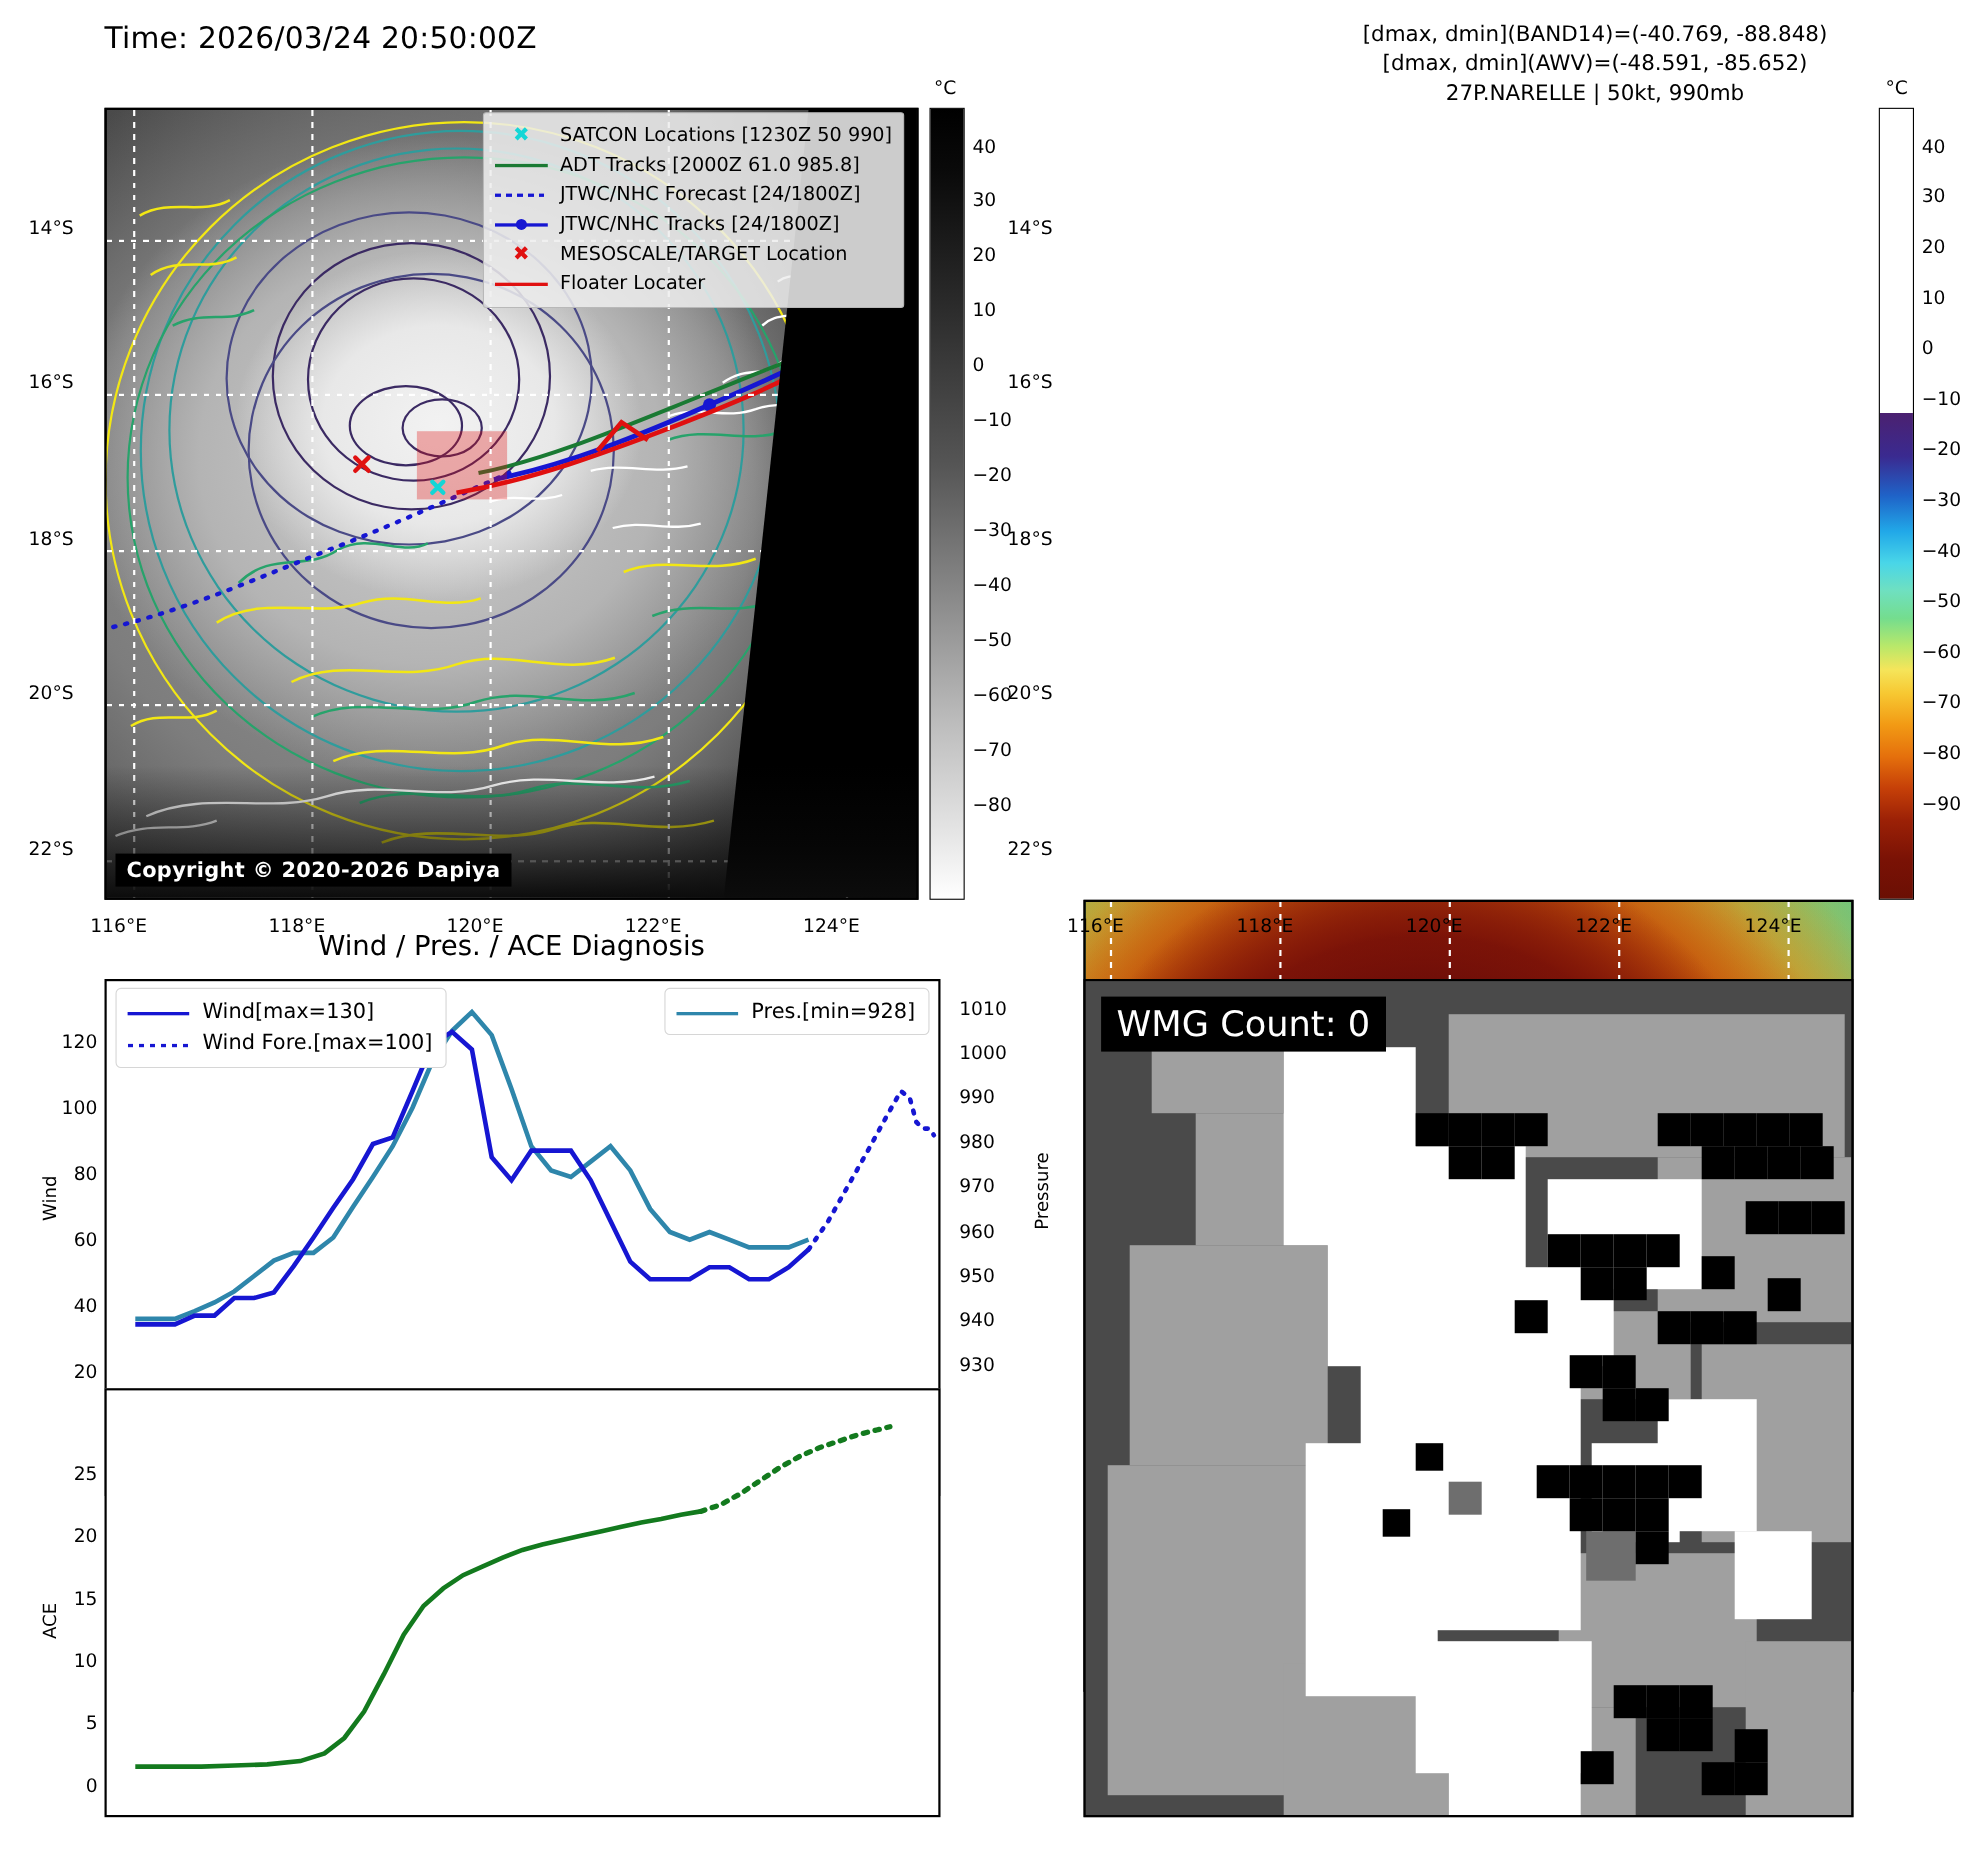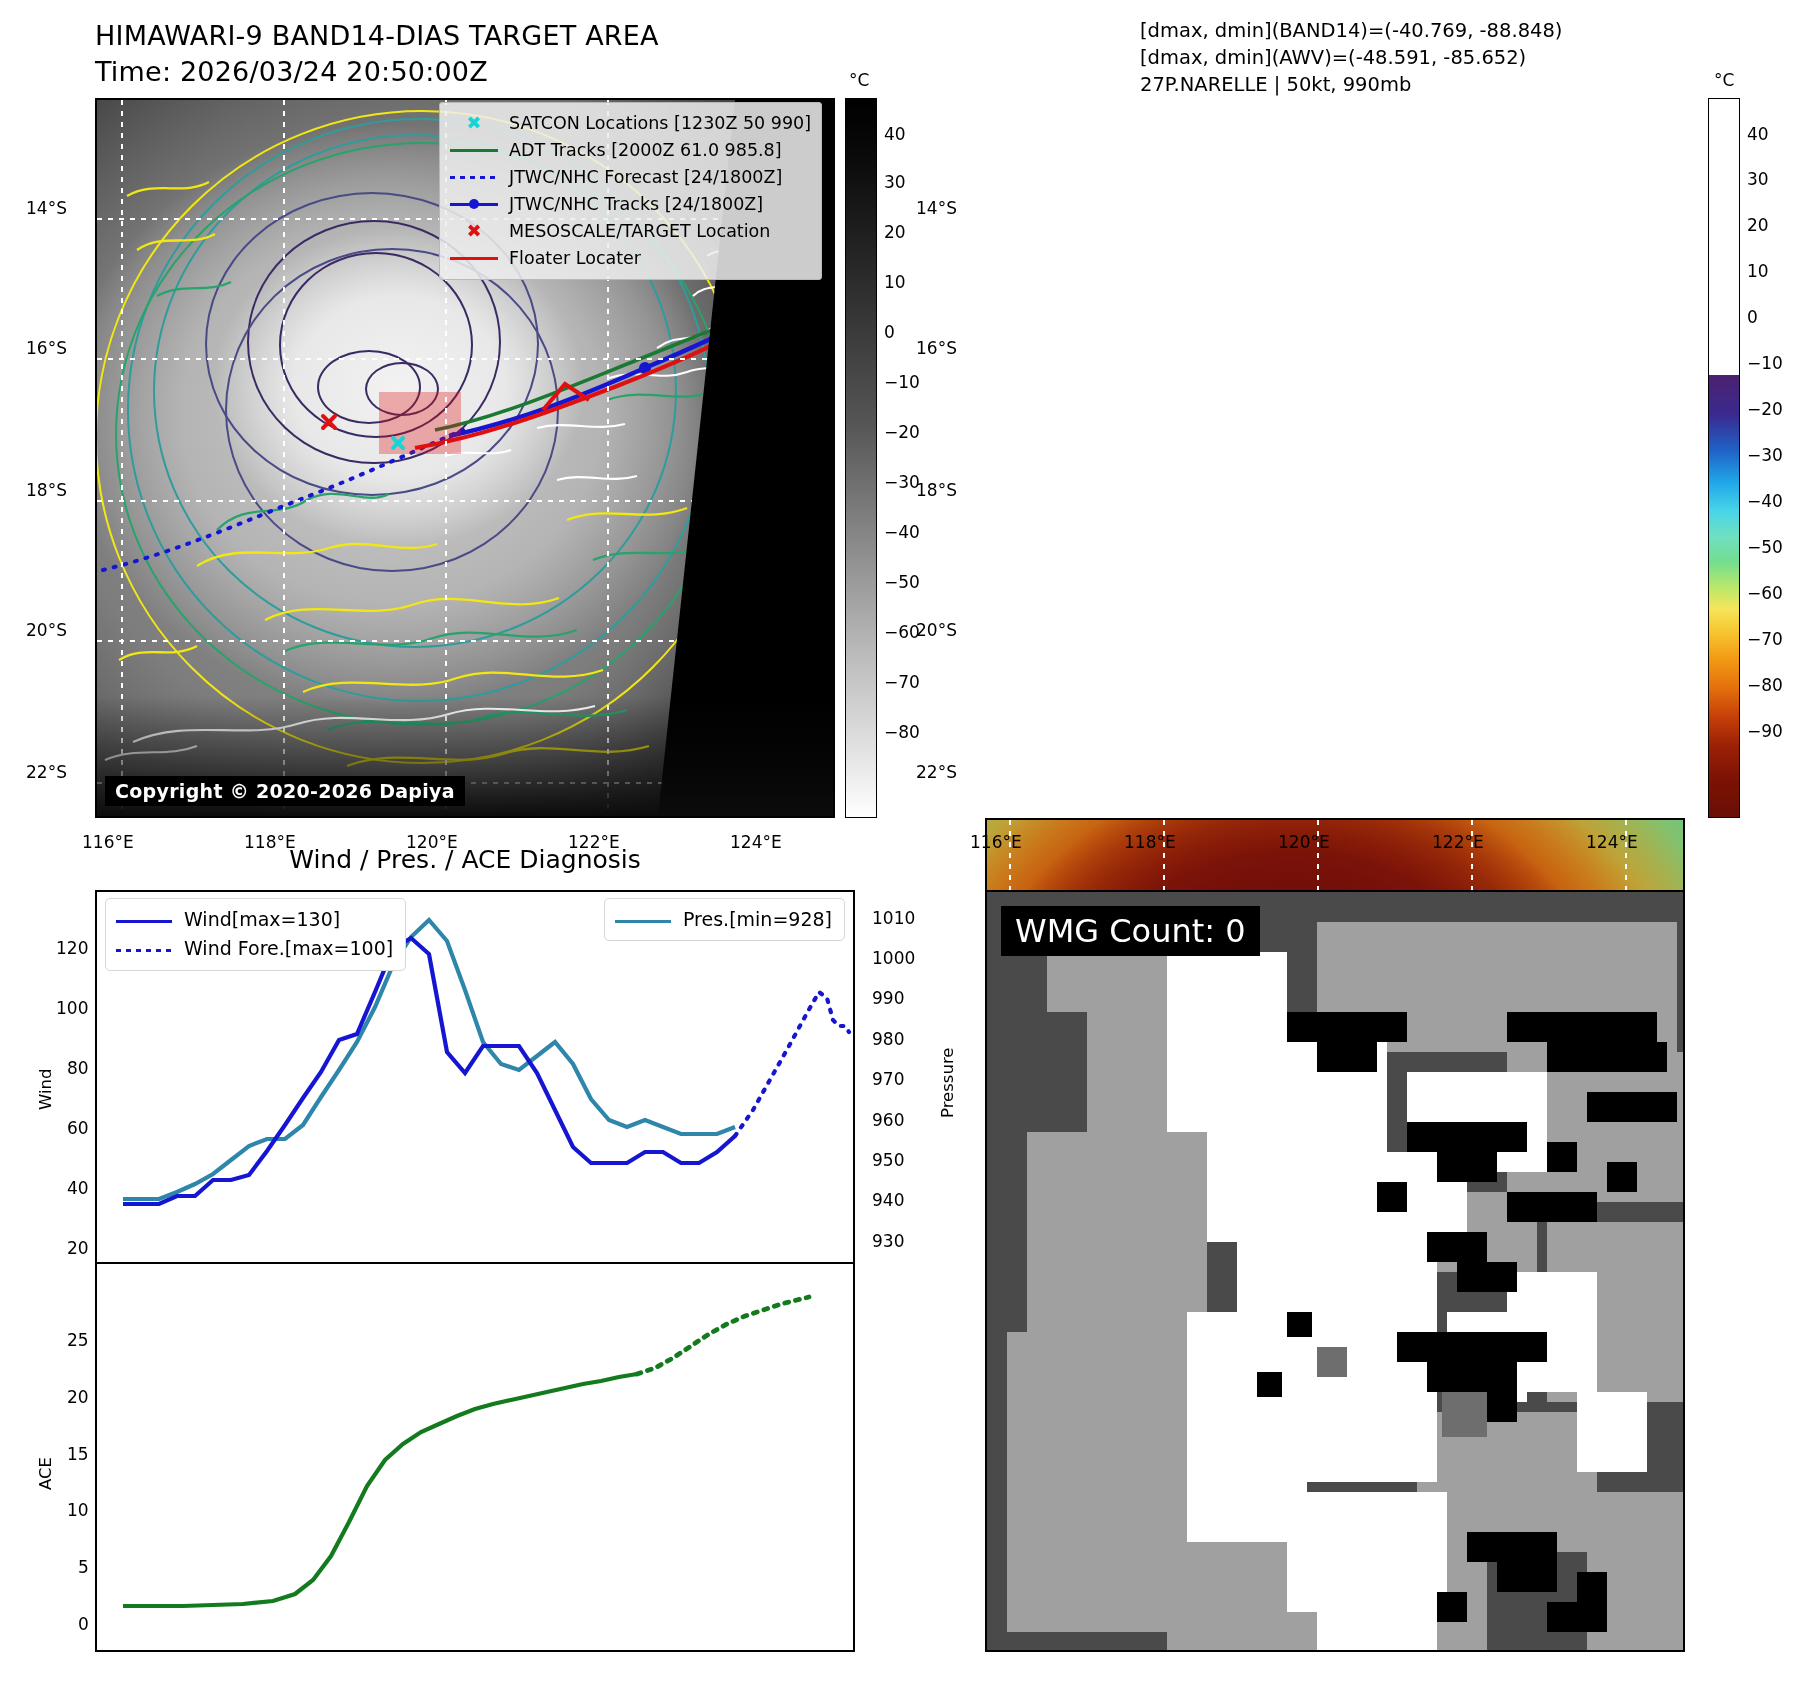--- a/index.html
+++ b/index.html
@@ -5,21 +5,21 @@
   html,body{margin:0;padding:0;background:#ffffff;}
   body{width:1797px;height:1690px;font-family:"DejaVu Sans","Liberation Sans",sans-serif;color:#000;position:relative;overflow:hidden;}
 
   .panel{position:absolute;}
 
   
   #tl-title{left:95px;top:18px;width:760px;font-size:27px;line-height:1.32;letter-spacing:.2px;}
   #tl-title div{white-space:pre;}
 
   
-  #tr-title{left:1140px;top:18px;width:620px;text-align:left;font-size:19.5px;line-height:1.38;}
+  #tr-title{left:1140px;top:18px;width:620px;text-align:center;font-size:19.5px;line-height:1.38;}
 
   
   .mapframe{border:2px solid #000;box-sizing:border-box;overflow:hidden;position:relative;background:#000;}
 
   
   #map1{left:95px;top:98px;width:740px;height:720px;}
   #map1 .sat{position:absolute;inset:0;
     background:
       radial-gradient(ellipse 34% 30% at 41% 40%, #f2f2f2 0%, #e8e8e8 42%, rgba(190,190,190,0) 74%),
       radial-gradient(ellipse 52% 48% at 40% 44%, #cfcfcf 0%, #b4b4b4 55%, rgba(120,120,120,0) 85%),
@@ -97,21 +97,20 @@
   .cb{position:absolute;border:1px solid #000;box-sizing:border-box;}
   .cb-unit{position:absolute;font-size:17px;}
   .cb-tick{position:absolute;font-size:17px;}
 
   svg{display:block;}
 </style>
 </head>
 <body>
 
 <div class="panel" id="tl-title">
-  <div>HIMAWARI-9 BAND14-DIAS TARGET AREA</div>
   <div>Time: 2026/03/24 20:50:00Z</div>
 </div>
 
 <div class="panel" id="tr-title">
   <div>[dmax, dmin](BAND14)=(-40.769, -88.848)</div>
   <div>[dmax, dmin](AWV)=(-48.591, -85.652)</div>
   <div>27P.NARELLE | 50kt, 990mb</div>
 </div>
 
 <div class="panel mapframe" id="map1">

